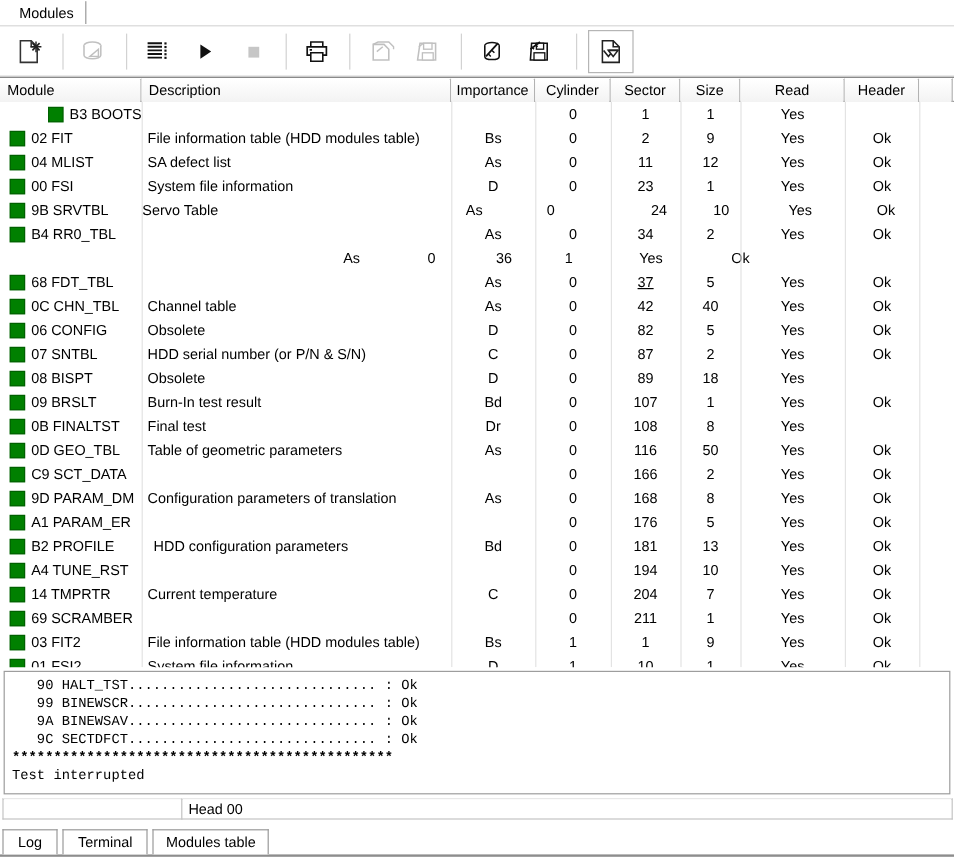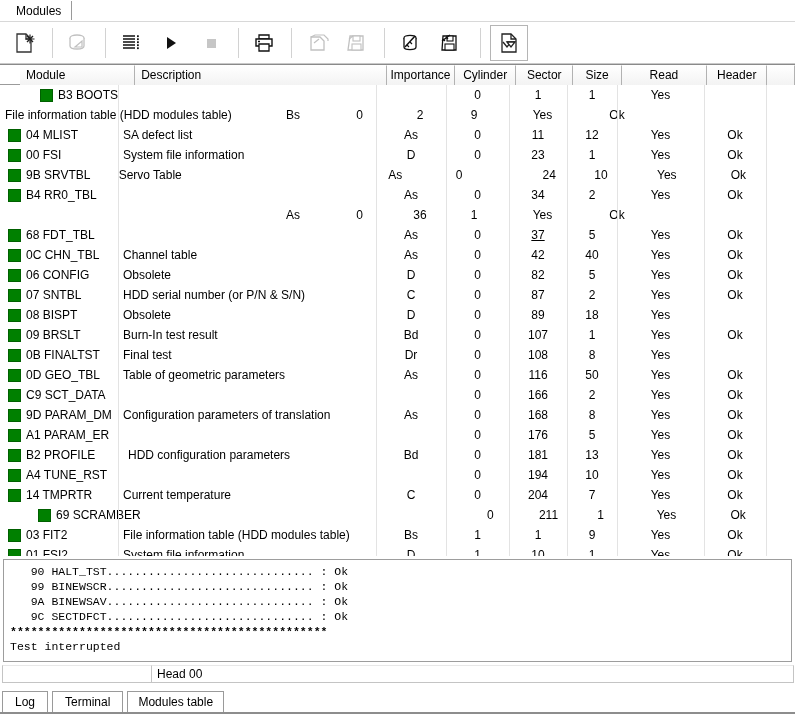--- a/index.html
+++ b/index.html
@@ -362,21 +362,21 @@
           <path d="M14 3 v5 h5" fill="none" stroke="#222" stroke-width="1.3"></path>
           <path d="M10 11 h8 M14 11 l-4 5 l-4 -5" fill="none" stroke="#222" stroke-width="1.4"></path>
           <path d="M10 11 l4 5 l4 -5 z" fill="#fff" stroke="#222" stroke-width="1.3"></path>
         </svg>
       </span>
     </div>
   </div>
 
   <div class="tablewrap">
     <div class="thead" id="thead">
-        <div class="th left" style="width: 118px; margin-left: 20px;">Module</div>
+        <div class="th left" style="width: 118px;">Module</div>
         <div class="th left" style="width: 258px;">Description</div>
         <div class="th center" style="width: 70px;">Importance</div>
         <div class="th center" style="width: 63px;">Cylinder</div>
         <div class="th center" style="width: 58px;">Sector</div>
         <div class="th center" style="width: 50px;">Size</div>
         <div class="th center" style="width: 87px;">Read</div>
         <div class="th center" style="width: 62px;">Header</div>
         <div class="th center" style="width: 28px;"></div>
       </div>
     <div class="tbody" id="tbody">
@@ -388,20 +388,24 @@
           <div class="td desc" style="width: 258px;"></div>
           <div class="td center" style="width: 70px;"></div>
           <div class="td center" style="width: 63px;">0</div>
           <div class="td center" style="width: 58px;">1</div>
           <div class="td center" style="width: 50px;">1</div>
           <div class="td center" style="width: 87px;">Yes</div>
           <div class="td center" style="width: 62px;"></div>
           <div class="td center" style="width: 28px;"></div>
         </div>
         <div class="trow">
+          <div class="td mod" style="width: 118px;">
+            <span class="swatch" style="background: rgb(0, 128, 0);"></span>
+            <span>02 FIT</span>
+          </div>
           <div class="td desc" style="width: 258px;">File information table (HDD modules table)</div>
           <div class="td center" style="width: 70px;">Bs</div>
           <div class="td center" style="width: 63px;">0</div>
           <div class="td center" style="width: 58px;">2</div>
           <div class="td center" style="width: 50px;">9</div>
           <div class="td center" style="width: 87px;">Yes</div>
           <div class="td center" style="width: 62px;">Ok</div>
           <div class="td center" style="width: 28px;"></div>
         </div>
         <div class="trow">
@@ -660,21 +664,21 @@
           <div class="td desc" style="width: 258px;">Current temperature</div>
           <div class="td center" style="width: 70px;">C</div>
           <div class="td center" style="width: 63px;">0</div>
           <div class="td center" style="width: 58px;">204</div>
           <div class="td center" style="width: 50px;">7</div>
           <div class="td center" style="width: 87px;">Yes</div>
           <div class="td center" style="width: 62px;">Ok</div>
           <div class="td center" style="width: 28px;"></div>
         </div>
         <div class="trow">
-          <div class="td mod" style="width: 118px; margin-left: 30px;">
+          <div class="td mod" style="width: 118px;">
             <span class="swatch" style="background: rgb(0, 128, 0);"></span>
             <span>69 SCRAMBER</span>
           </div>
           <div class="td desc" style="width: 258px;"></div>
           <div class="td center" style="width: 70px;"></div>
           <div class="td center" style="width: 63px;">0</div>
           <div class="td center" style="width: 58px;">211</div>
           <div class="td center" style="width: 50px;">1</div>
           <div class="td center" style="width: 87px;">Yes</div>
           <div class="td center" style="width: 62px;">Ok</div>

